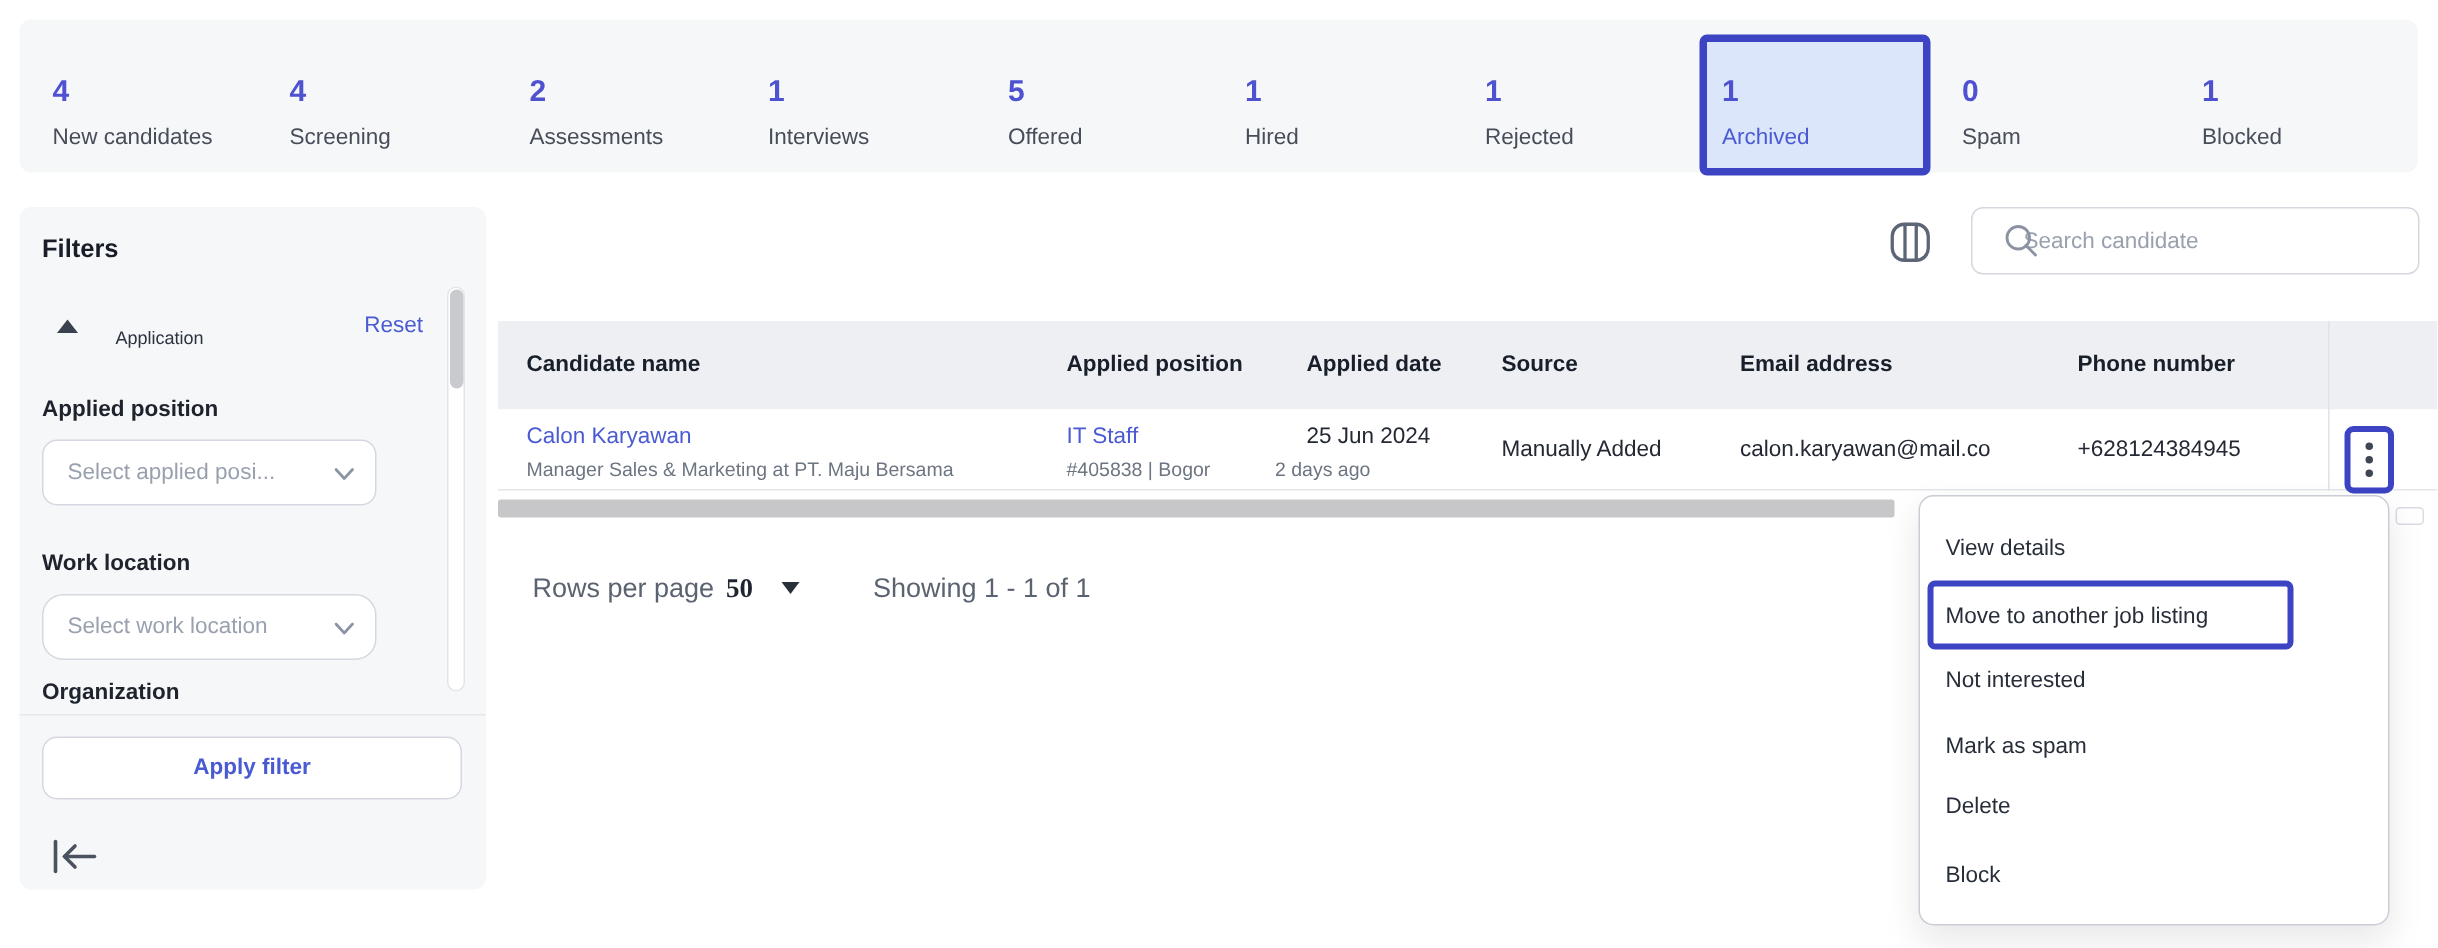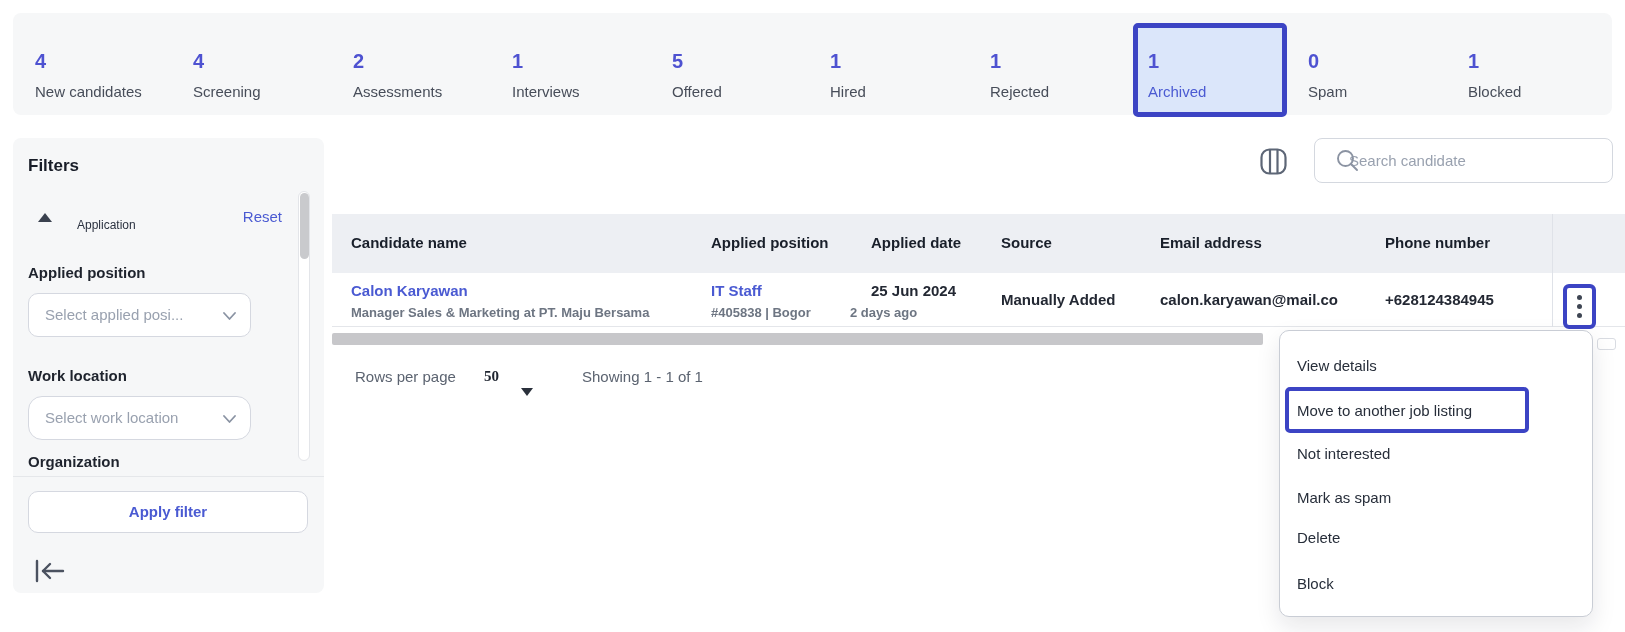--- a/index.html
+++ b/index.html
@@ -45,35 +45,35 @@
   .columns-btn { left:1260px; top:148px; width:27px; height:27px; cursor:pointer; }
   .search-box { left:1314px; top:138px; width:299px; height:45px; }
   .search-input { width:100%; height:100%; border:1px solid #d4d8df; border-radius:8px; background:#fff;
     padding-left:34px; font-size:15px; color:#20252e; outline:none; font-family:inherit; }
   .search-input::placeholder { color:#99a1af; }
   .search-glyph { position:absolute; left:22px; top:11px; }
 
   
   .thead { left:332px; top:214px; width:1293px; height:59px; background:#edeff3; }
   .th { position:absolute; top:20px; font-size:15px; font-weight:700; color:#191f2a; white-space:nowrap; }
-  .trow { left:332px; top:273px; width:1293px; height:54px; background:#fff; border-bottom:1px solid #e4e6ea;font-weight:bold; }
+  .trow { left:332px; top:273px; width:1293px; height:54px; background:#fff; border-bottom:1px solid #e4e6ea; }
   .cell-line1 { position:absolute; top:9px; font-size:15px; white-space:nowrap; }
   .cell-line2 { position:absolute; top:32px; font-size:13px; color:#6d7582; white-space:nowrap; }
   .cell-mid { position:absolute; top:18px; font-size:15px; color:#232833; white-space:nowrap; }
   .link { color:#4a5ad2; cursor:pointer; }
   .col-divider { left:1552px; top:214px; width:1px; height:113px; background:#dfe2e8; }
   .kebab-box { left:1563px; top:284px; width:33px; height:45px; border:4px solid #3c44c4; border-radius:6px; }
   .kebab { left:1569px; top:290px; width:21px; height:33px; display:flex; flex-direction:column;
     align-items:center; justify-content:center; gap:4px; cursor:pointer; }
   .kebab i { width:5px; height:5px; border-radius:50%; background:#3e4553; }
   .h-thumb { left:332px; top:333px; width:931px; height:12px; background:#c7c7ca; border-radius:2px; }
   .h-track-end { left:1597px; top:338px; width:19px; height:12px; background:#fff; border:1px solid #d9dce2; border-radius:3px; }
 
   
-  .pag { top:368px; font-size:15px; color:#5b6370; white-space:nowrap; }
+  .pag { top:382px; font-size:18px; color:#5b6370; white-space:nowrap; }
   .pag-value { left:484px; font-weight:700; color:#1f2530; cursor:pointer;font-family:Liberation Serif, serif; }
   .caret-down { left:521px; top:388px; width:0; height:0;
     border-left:6px solid transparent; border-right:6px solid transparent; border-top:8px solid #2a303b; cursor:pointer; }
 
   
   .menu { left:1279px; top:330px; width:314px; height:287px; background:#fff; border:1px solid #c9cdd5;
     border-radius:10px; box-shadow:0 10px 24px rgba(16,24,40,.10); }
   .menu-item { position:absolute; left:17px; height:22px; font-size:15px; color:#272e3a; line-height:22px;
     white-space:nowrap; cursor:pointer; }
   .menu-highlight { position:absolute; left:5px; top:56px; width:244px; height:46px;

